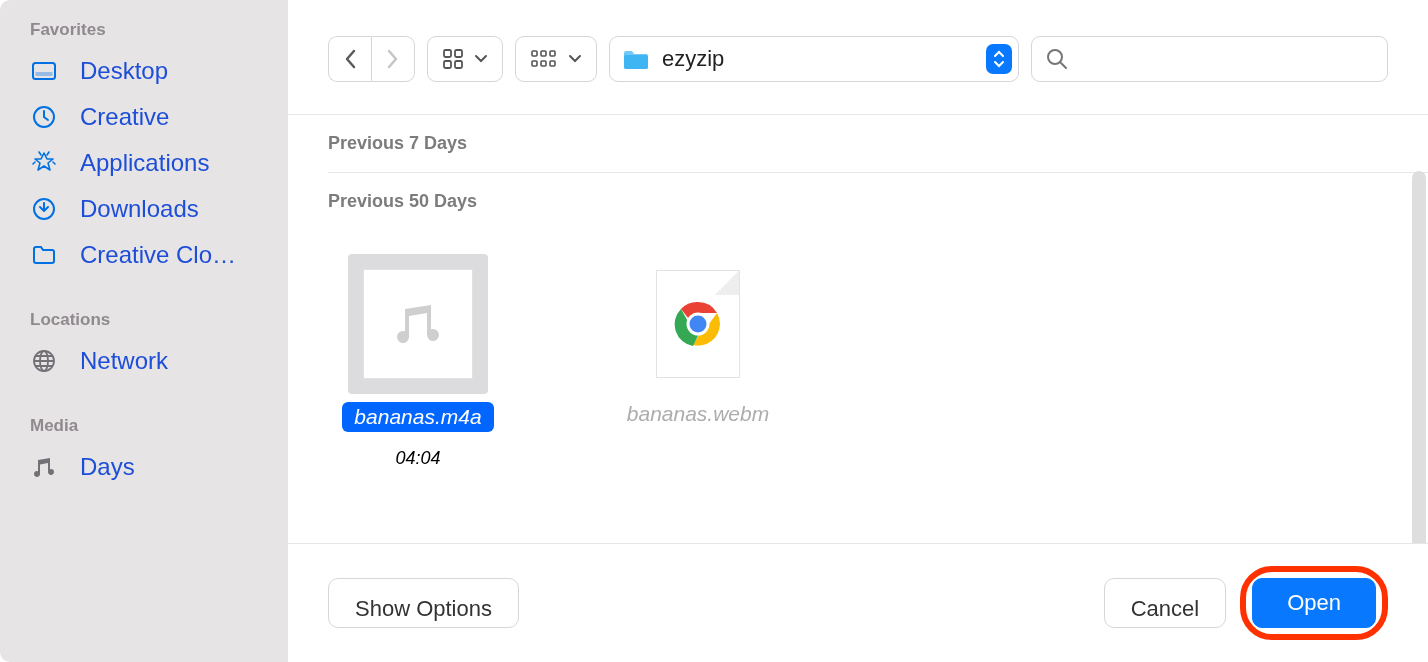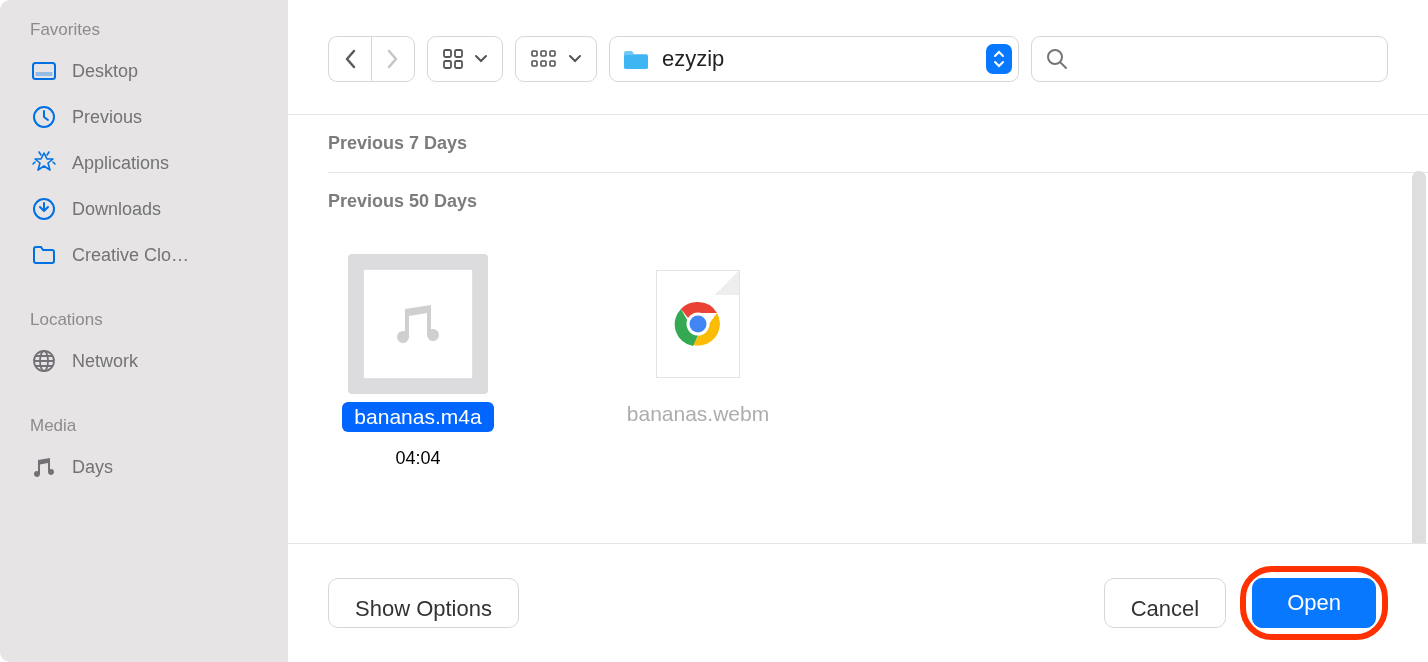--- a/index.html
+++ b/index.html
@@ -1,20 +1,20 @@
 <!DOCTYPE html>
 <html><head>
   <meta charset="utf-8">
   <style>
     * { margin: 0; padding: 0; box-sizing: border-box; font-family: -apple-system, BlinkMacSystemFont, "Segoe UI", Helvetica, Arial, sans-serif; }
     body { width: 1428px; height: 662px; background: #fff; display: flex; overflow: hidden; }
     
     .sidebar { width: 288px; height: 100%; background: #e7e4e6; padding: 14px 0; overflow-y: auto; border-radius: 10px 0 0 10px; }
-    .section-header { color: #8f8a8e; font-size: 17px; font-weight: 400; padding: 6px 30px 8px; }
-    .sidebar-item { display: flex; align-items: center; gap: 14px; padding: 9px 30px; cursor: pointer; font-size: 18px; color: #737373; }
+    .section-header { color: #8f8a8e; font-size: 17px; font-weight: 700; padding: 6px 30px 8px; }
+    .sidebar-item { display: flex; align-items: center; gap: 22px; padding: 9px 30px; cursor: pointer; font-size: 24px; color: #1d4ed8; }
     .sb-icon { width: 28px; height: 28px; display: flex; align-items: center; justify-content: center; color: #0071e3; }
     .sb-icon.gray { color: #737176; }
     .section-gap { height: 26px; }
     
     .main { flex: 1; display: flex; flex-direction: column; height: 100%; position: relative; }
     .toolbar { display: flex; align-items: center; gap: 12px; padding: 36px 40px 32px; }
     .tbtn { height: 46px; border: 1px solid #d7d7d7; border-radius: 9px; background: #fff; display: flex; align-items: center; justify-content: center; padding: 0 14px; cursor: pointer; }
     .tbtn.disabled { color: #b4b4b4; cursor: default; }
     .navpair { display: flex; }
     .navpair .tbtn:first-child { border-top-right-radius: 0; border-bottom-right-radius: 0; border-right: none; }
@@ -26,21 +26,21 @@
     .searchbar input { border: none; outline: none; font-size: 22px; color: #333; flex: 1; background: transparent; }
     .searchbar input::placeholder { color: #bdbdbd; }
     
     .divider { height: 1px; background: #e6e6e6; margin-left: 0; }
     
     .content { flex: 1; overflow-y: auto; padding: 0 40px 20px; position: relative; }
     .group-title { font-size: 18px; font-weight: 700; color: #7c7c7c; padding: 18px 0 18px; }
     .group-divider { height: 1px; background: #e6e6e6; margin: 0 -40px 0 0; }
     
     .file-row { display: flex; gap: 100px; padding: 24px 0; }
-    .file { display: flex; flex-direction: column; align-items: center; cursor: pointer; width: 180px; }
+    .file { display: flex; flex-direction: column; align-items: center; cursor: pointer; width: 180px; font-style: italic; }
     .thumb { width: 140px; height: 140px; border-radius: 4px; background: #fff; display: flex; align-items: center; justify-content: center; position: relative; }
     .thumb.selected { background: #dcdcdf; }
     .thumb-inner { width: 110px; height: 110px; background: #fff; border: 1px solid #e1e1e1; display: flex; align-items: center; justify-content: center; }
     .file-name { margin-top: 8px; font-size: 21px; }
     .file-name.selected { background: #0066ff; color: #fff; border-radius: 6px; padding: 3px 12px; }
     .file-name.dim { color: #adadad; }
     .file-meta { font-size: 18px; color: #000000; margin-top: 16px; }
     
     .docpage { width: 84px; height: 108px; background: #fff; border: 1px solid #e3e3e3; position: relative; display: flex; align-items: center; justify-content: center; }
     .fold { position: absolute; top: 0; right: 0; width: 24px; height: 24px; background: linear-gradient(135deg, transparent 50%, #eee 50%); }
@@ -69,21 +69,21 @@
     <span>Desktop</span>
   </div>
 
   <div class="sidebar-item">
     <span class="sb-icon">
       <svg width="26" height="26" viewBox="0 0 26 26" fill="none">
           <circle cx="13" cy="13" r="10" stroke="currentColor" stroke-width="2"></circle>
           <path d="M13 7v6l4 3" stroke="currentColor" stroke-width="2" stroke-linecap="round"></path>
         </svg>
     </span>
-    <span>Previous</span>
+    <span>Creative</span>
   </div>
 
   <div class="sidebar-item">
     <span class="sb-icon">
       <svg width="26" height="26" viewBox="0 0 26 26" fill="none">
           <path d="M13 3l3 6h6l-5 4 2 7-6-4-6 4 2-7-5-4h6z" stroke="currentColor" stroke-width="1.6" fill="none" stroke-linejoin="round"></path>
           <path d="M8 2l2 3M18 2l-2 3M4 12l-2 2M22 12l2 2" stroke="currentColor" stroke-width="1.6" stroke-linecap="round"></path>
         </svg>
     </span>
     <span>Applications</span>

